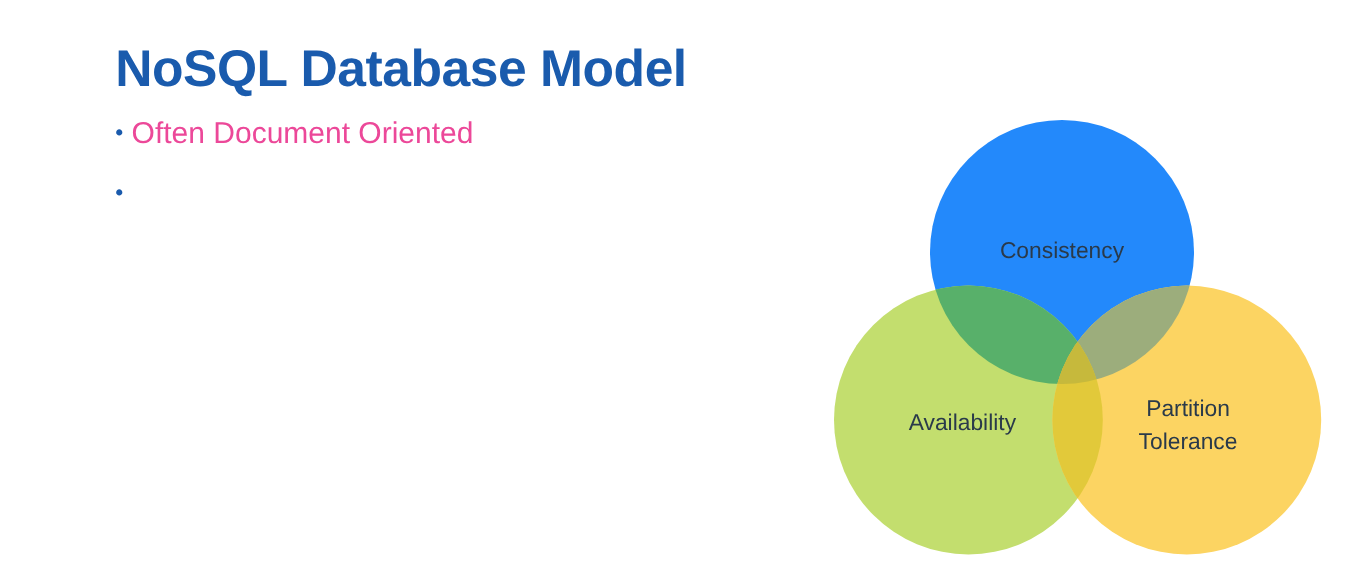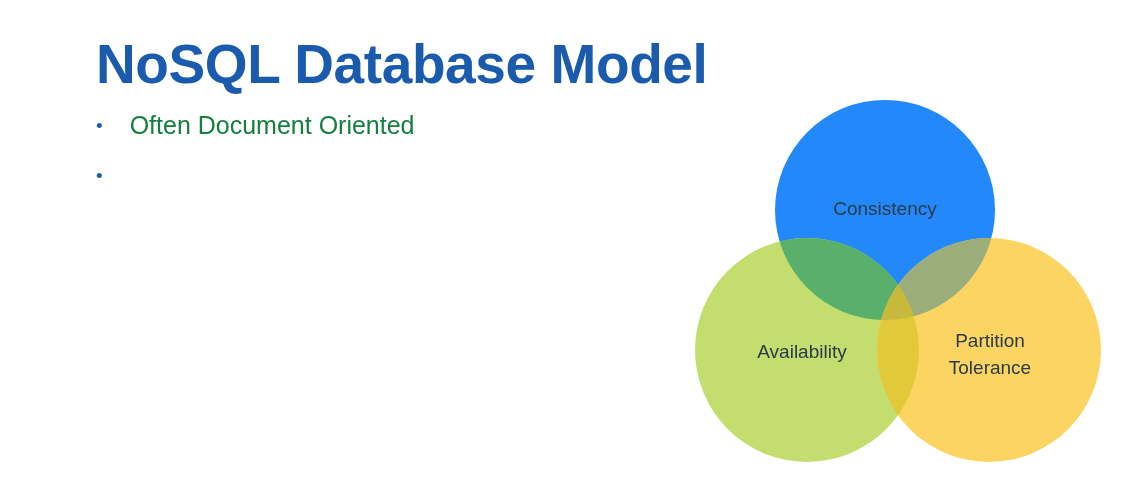--- a/index.html
+++ b/index.html
@@ -20,21 +20,21 @@
   }
 
   
   #text-column {
     position: absolute;
     left: 96px;
     top: 34px;
     width: 620px;
   }
   #slide-title {
-    font-size: 55px;
+    font-size: 43px;
     font-weight: bold;
     color: #1A5BAD;
     letter-spacing: -0.4px;
     line-height: 1.12;
     margin: 0 0 14px 0;
     white-space: nowrap;
   }
   #bullet-list {
     list-style: none;
     margin: 0;
@@ -51,22 +51,21 @@
   }
   .bullet-marker {
     color: #1A5BAD;
     font-size: 19px;
     line-height: 1;
     margin-right: 7px;
     flex: 0 0 auto;
     transform: translateY(-2px);
   }
   .bullet-text {
-    color: #15803d;
-    margin-left: 20px;
+    color: #ec4899;
   }
 
   
   #venn-diagram {
     position: absolute;
     left: 677px;
     top: 80px;
     width: 441px;
     height: 400px;
   }

